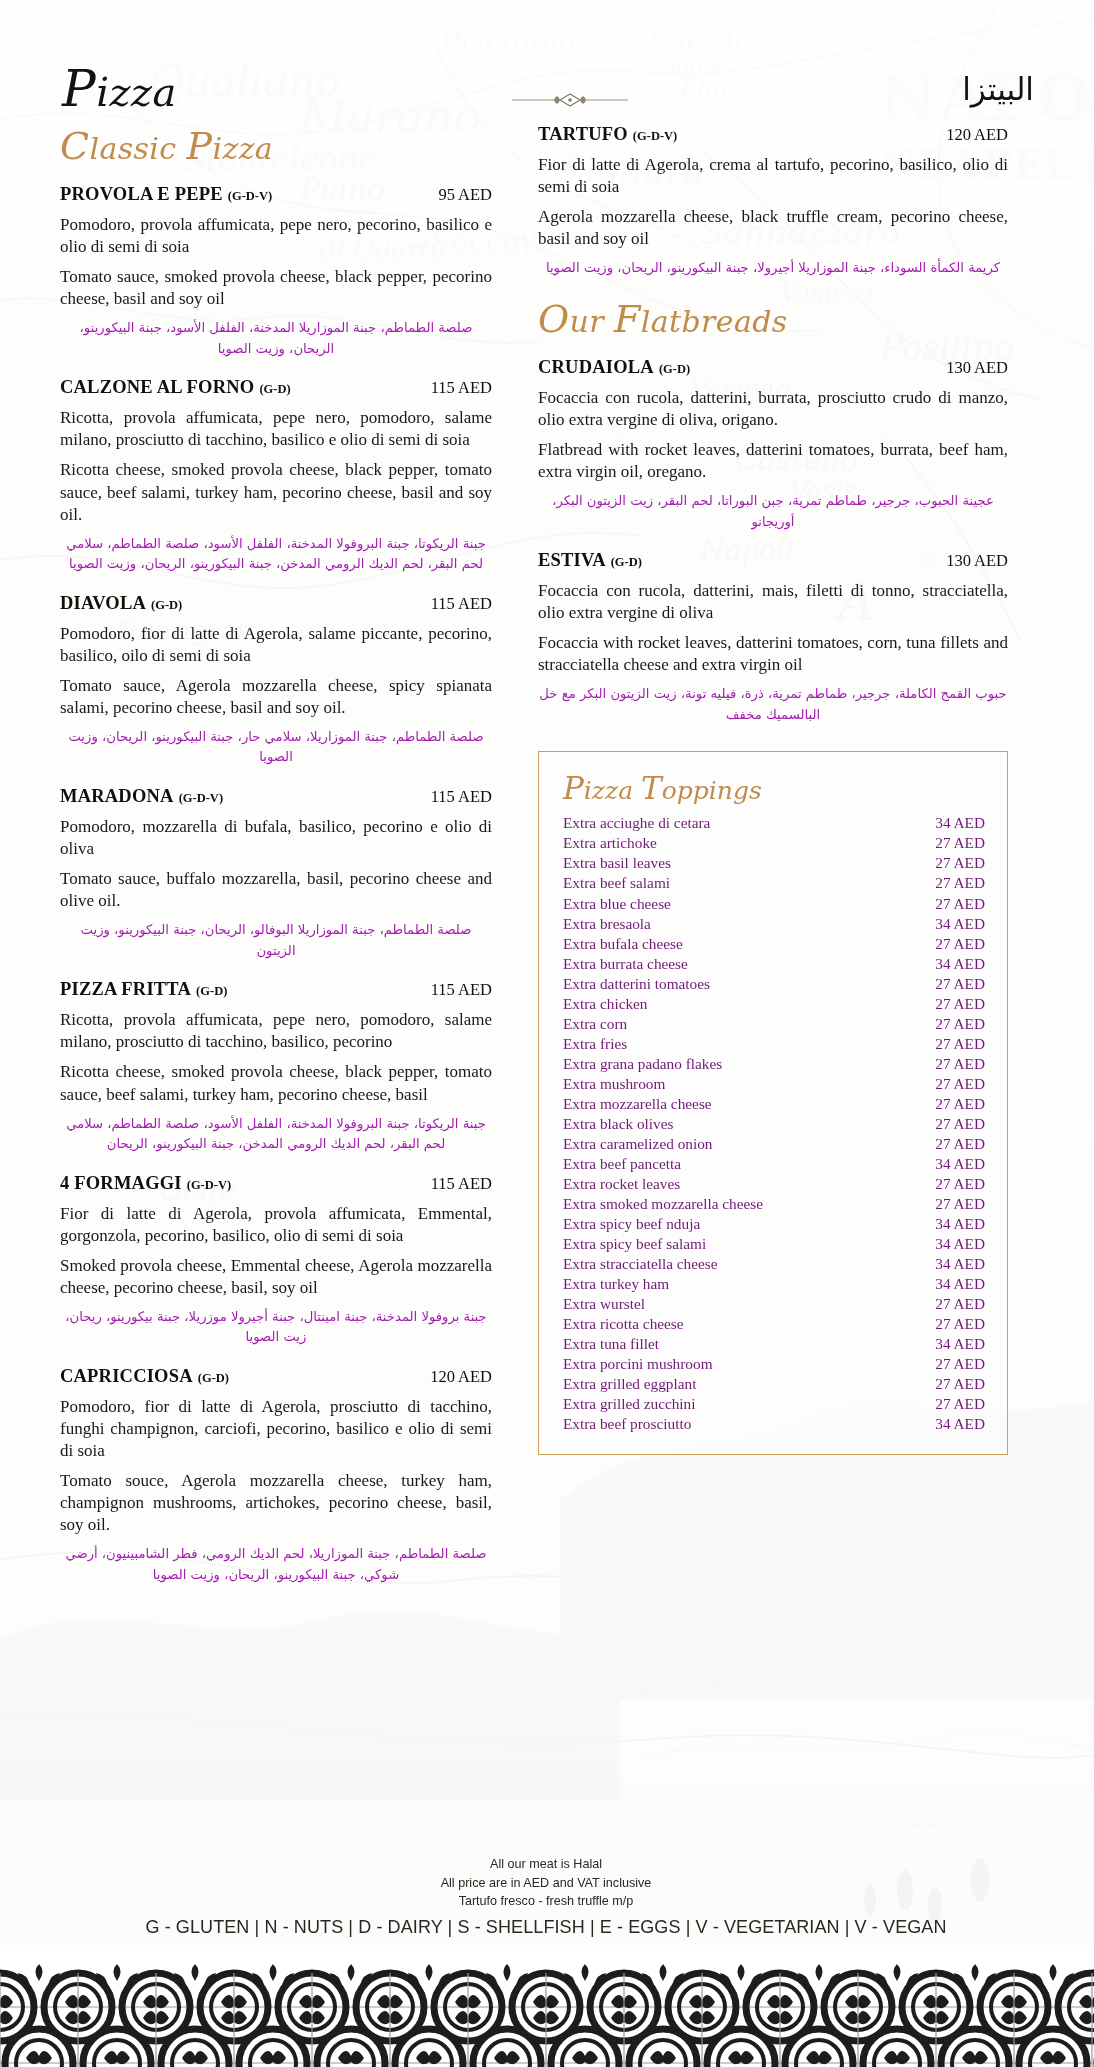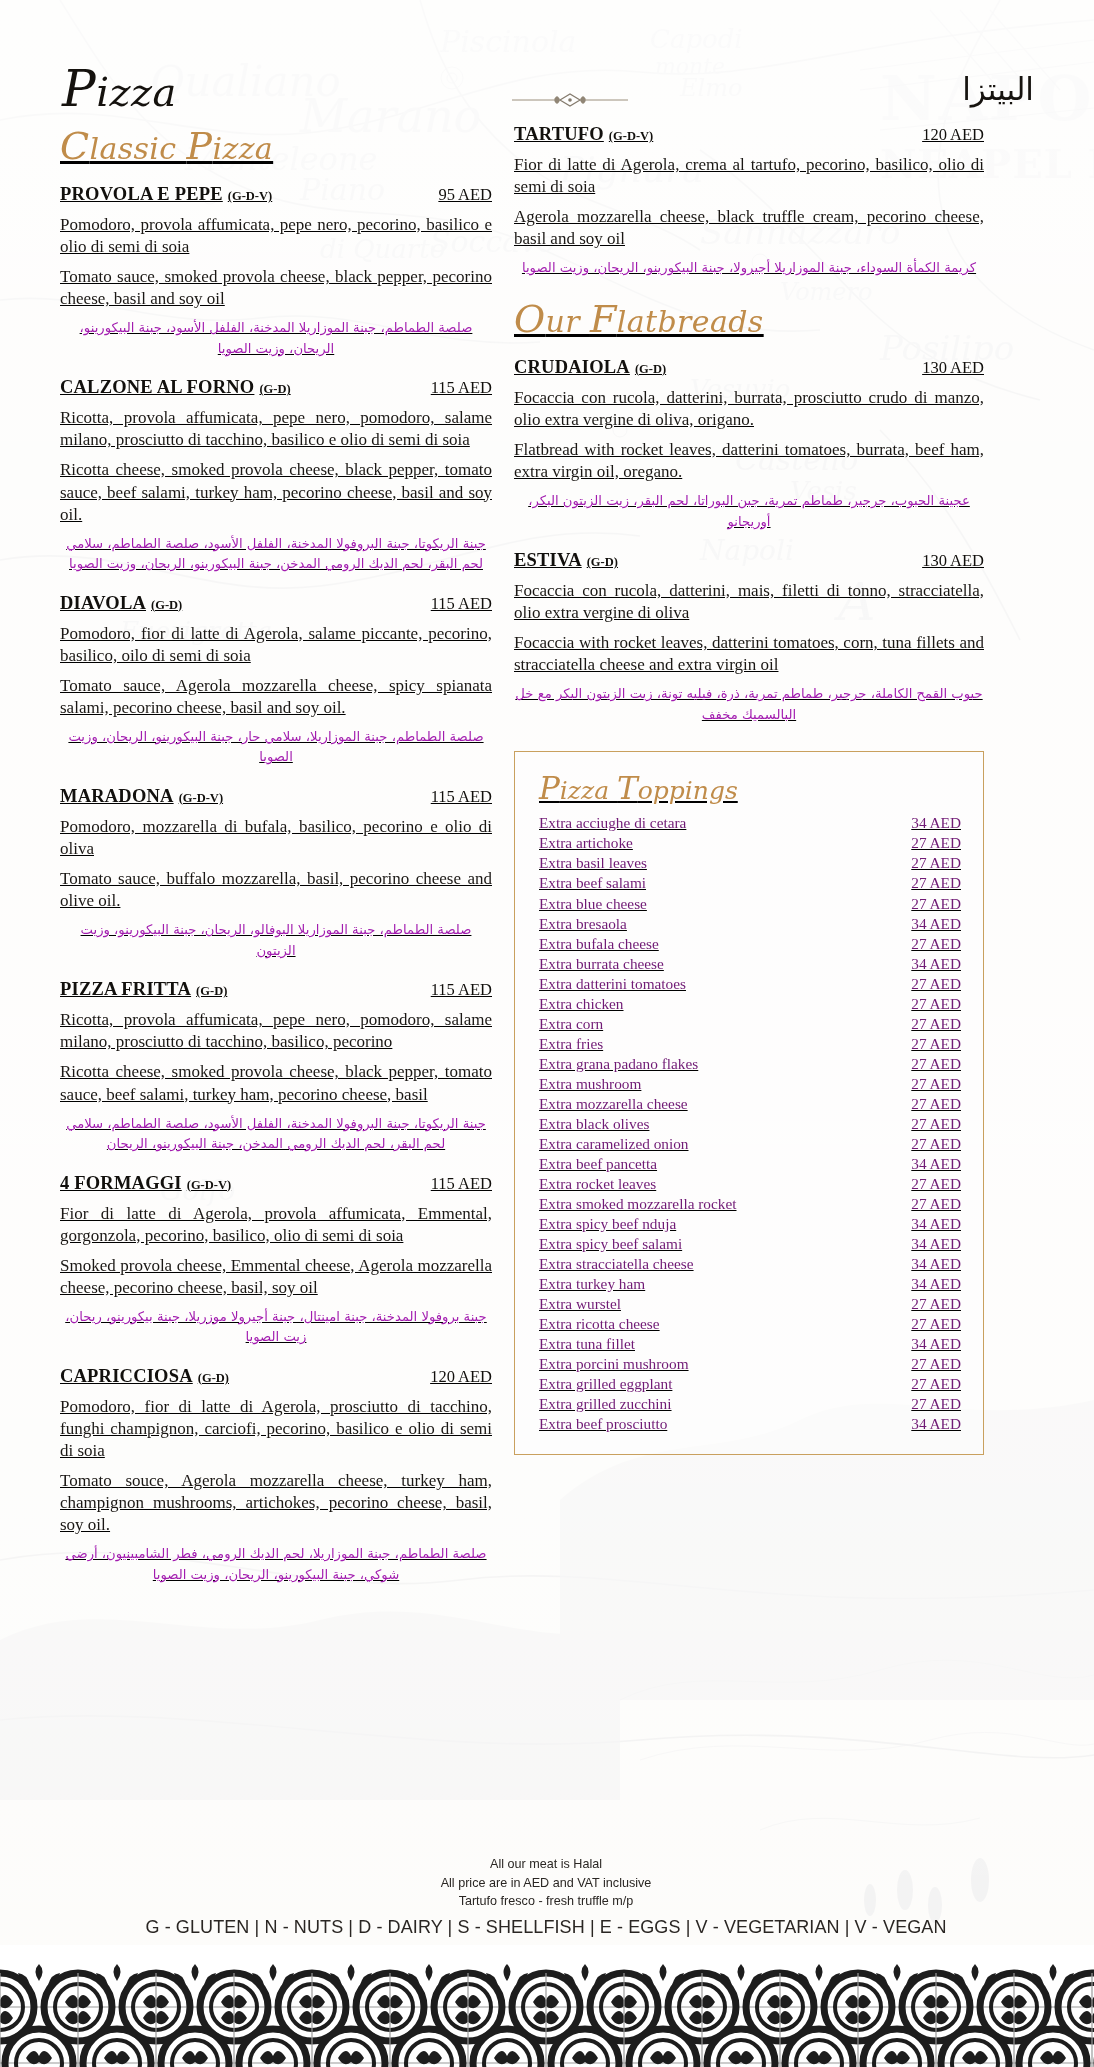--- a/index.html
+++ b/index.html
@@ -66,22 +66,21 @@
     color: #c08c4a;
     letter-spacing: 0.4px;
     margin-bottom: 16px;
   }
   .section-title .cap { font-size: 38px; }
 
   
   .columns {
     display: flex;
     padding: 16px 38px 0 60px;
-    gap: 22px;
-    text-decoration: underline;
+    gap: 46px;
   }
   .col { width: 432px; }
   .col-right { width: 470px; }
 
   
   .item { margin-bottom: 18px; }
   .item-head {
     display: flex;
     align-items: baseline;
     justify-content: space-between;
@@ -490,21 +489,21 @@
             </div>
             <div class="topping-row">
               <span>Extra beef pancetta</span>
               <span class="topping-price">34 AED</span>
             </div>
             <div class="topping-row">
               <span>Extra rocket leaves</span>
               <span class="topping-price">27 AED</span>
             </div>
             <div class="topping-row">
-              <span>Extra smoked mozzarella rocket</span>
+              <span>Extra smoked mozzarella cheese</span>
               <span class="topping-price">27 AED</span>
             </div>
             <div class="topping-row">
               <span>Extra spicy beef nduja</span>
               <span class="topping-price">34 AED</span>
             </div>
             <div class="topping-row">
               <span>Extra spicy beef salami</span>
               <span class="topping-price">34 AED</span>
             </div>

